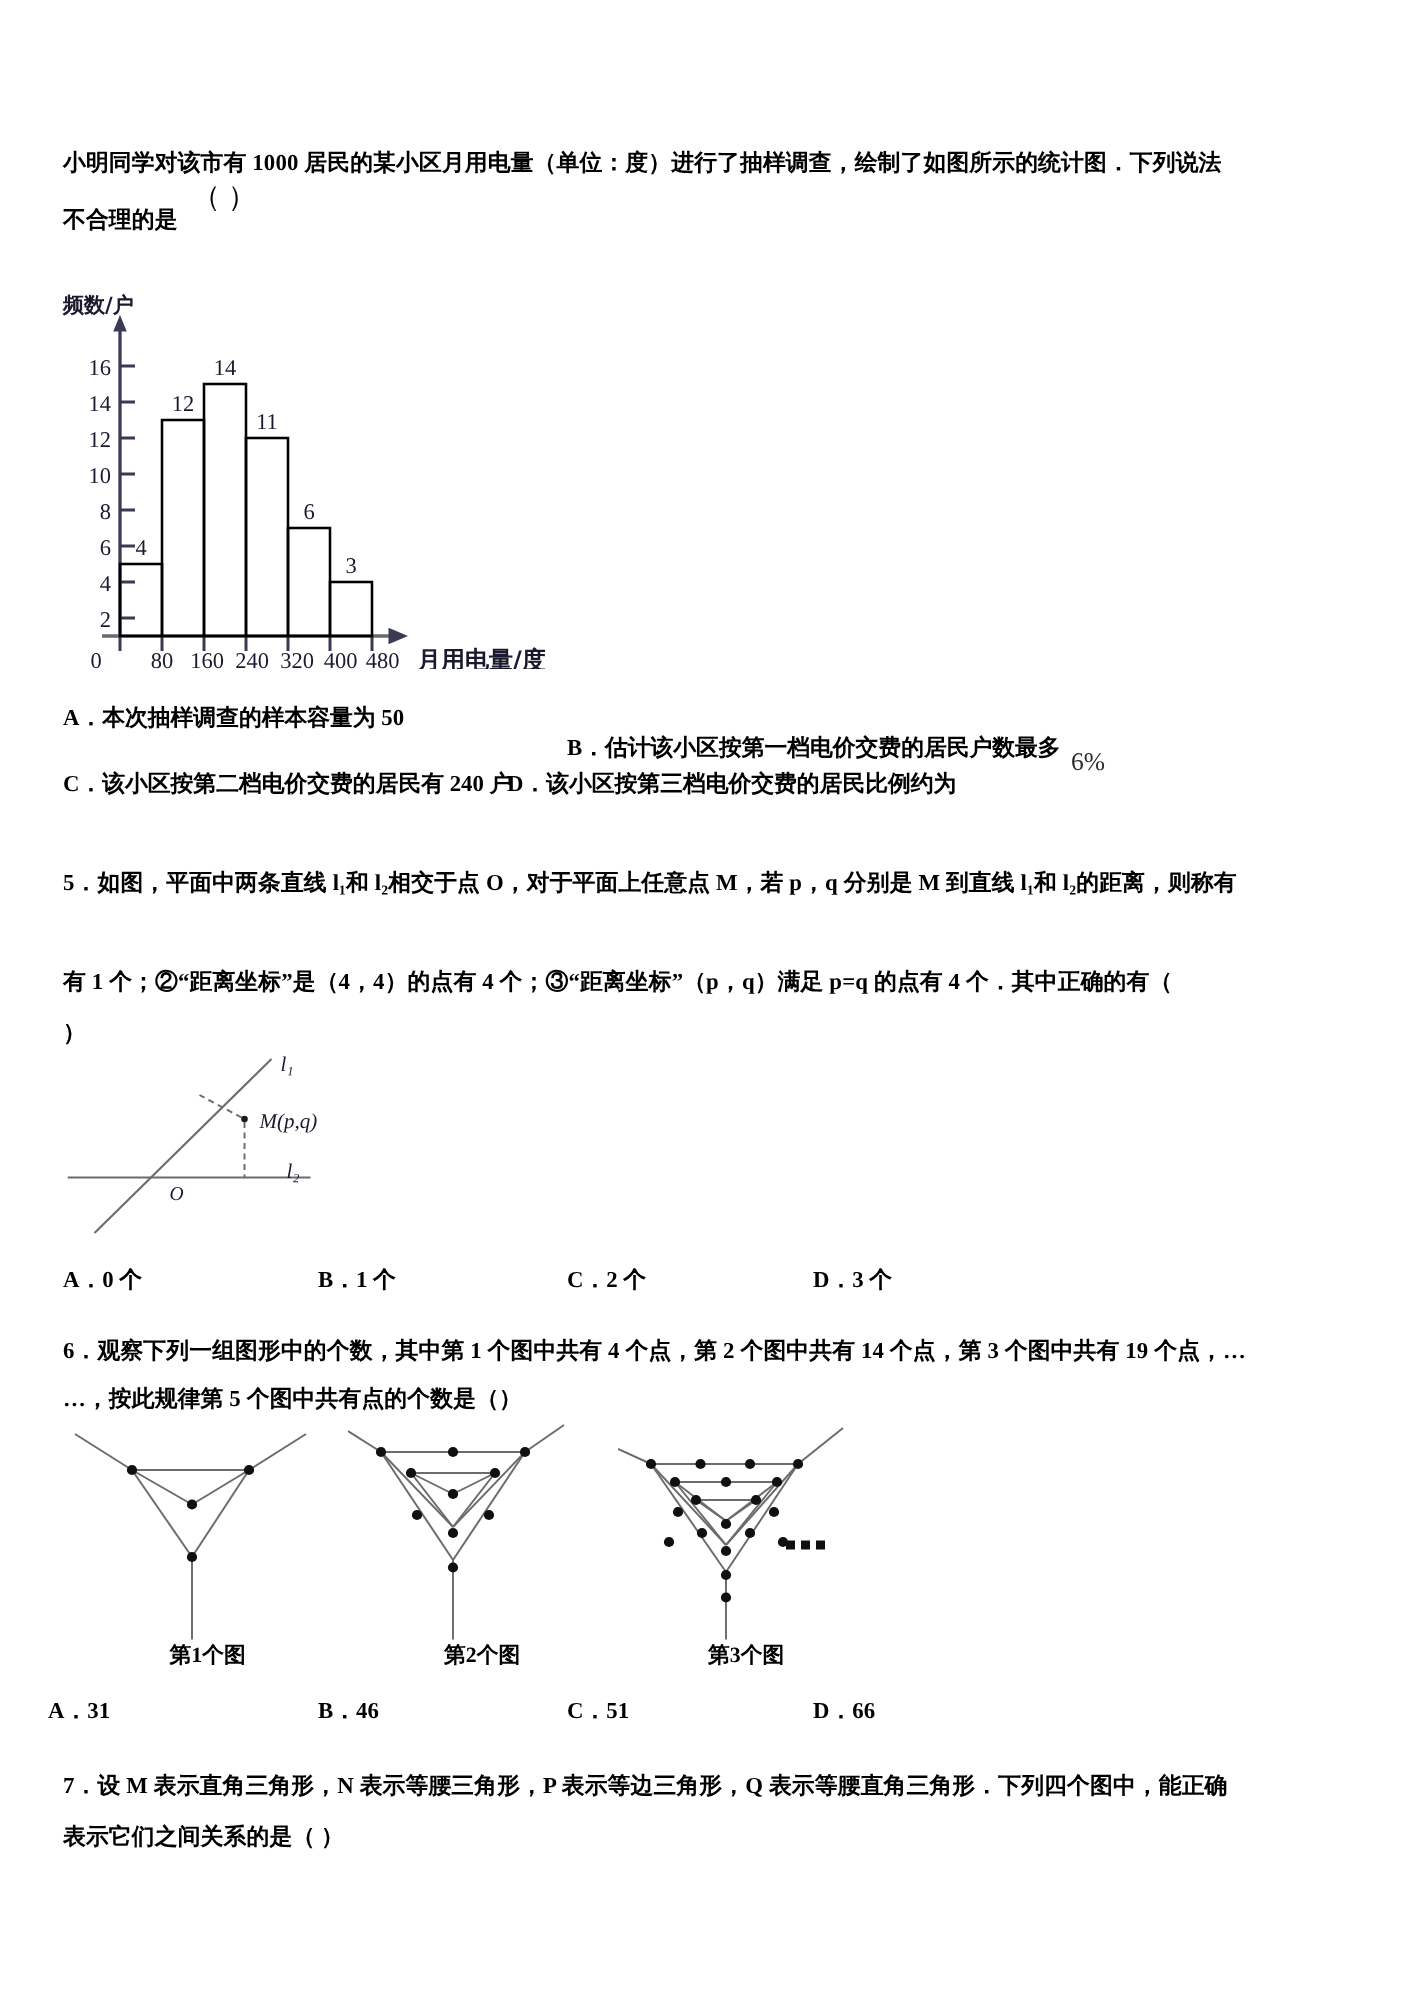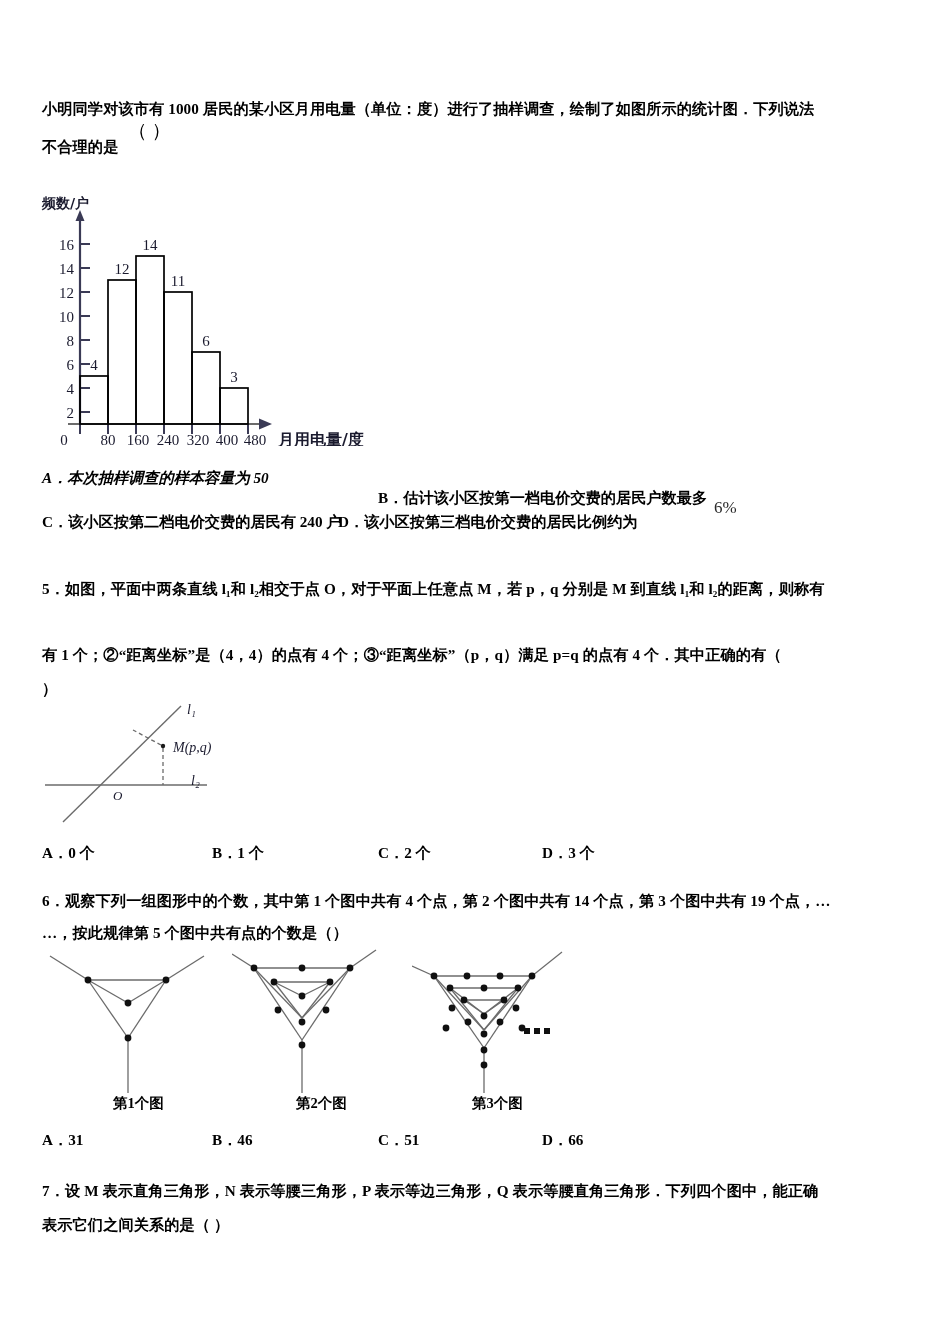--- a/index.html
+++ b/index.html
@@ -168,21 +168,21 @@
         <text x="54" y="174">4</text>
         <text x="82" y="78">12</text>
         <text x="110" y="54">14</text>
         <text x="138" y="90">11</text>
         <text x="166" y="150">6</text>
         <text x="194" y="186">3</text>
       </g>
     </svg>
   </div>
 
-  <div class="opt" style="left:42px; top:468px;font-style:italic;">
+  <div class="opt" style="left:42px; top:468px;">
     <span>A．</span><span>本次抽样调查的样本容量为 50</span>
   </div>
   <div class="opt" style="left:378px; top:468px;margin-top:20px;">
     <span>B．</span><span>估计该小区按第一档电价交费的居民户数最多</span>
   </div>
   <div class="opt" style="left:42px; top:512px;">
     <span>C．</span><span>该小区按第二档电价交费的居民有 240 户</span>
   </div>
   <div class="opt" style="left:338px; top:512px;">
     <span>D．</span><span>该小区按第三档电价交费的居民比例约为</span>
@@ -339,21 +339,21 @@
   <div class="figcap" style="left:452px; top:1094px;">第3个图</div>
 
   <div id="ellipsis-dots">
     <svg width="40" height="10" viewBox="0 0 40 10" xmlns="http://www.w3.org/2000/svg">
       <rect x="2" y="2" width="6" height="6" fill="#101010"></rect>
       <rect x="12" y="2" width="6" height="6" fill="#101010"></rect>
       <rect x="22" y="2" width="6" height="6" fill="#101010"></rect>
     </svg>
   </div>
 
-  <div class="opt" style="left:42px; top:1130px;">
+  <div class="opt" style="left:32px; top:1130px;">
     <span>A．</span><span>31</span>
   </div>
   <div class="opt" style="left:212px; top:1130px;">
     <span>B．</span><span>46</span>
   </div>
   <div class="opt" style="left:378px; top:1130px;">
     <span>C．</span><span>51</span>
   </div>
   <div class="opt" style="left:542px; top:1130px;">
     <span>D．</span><span>66</span>

